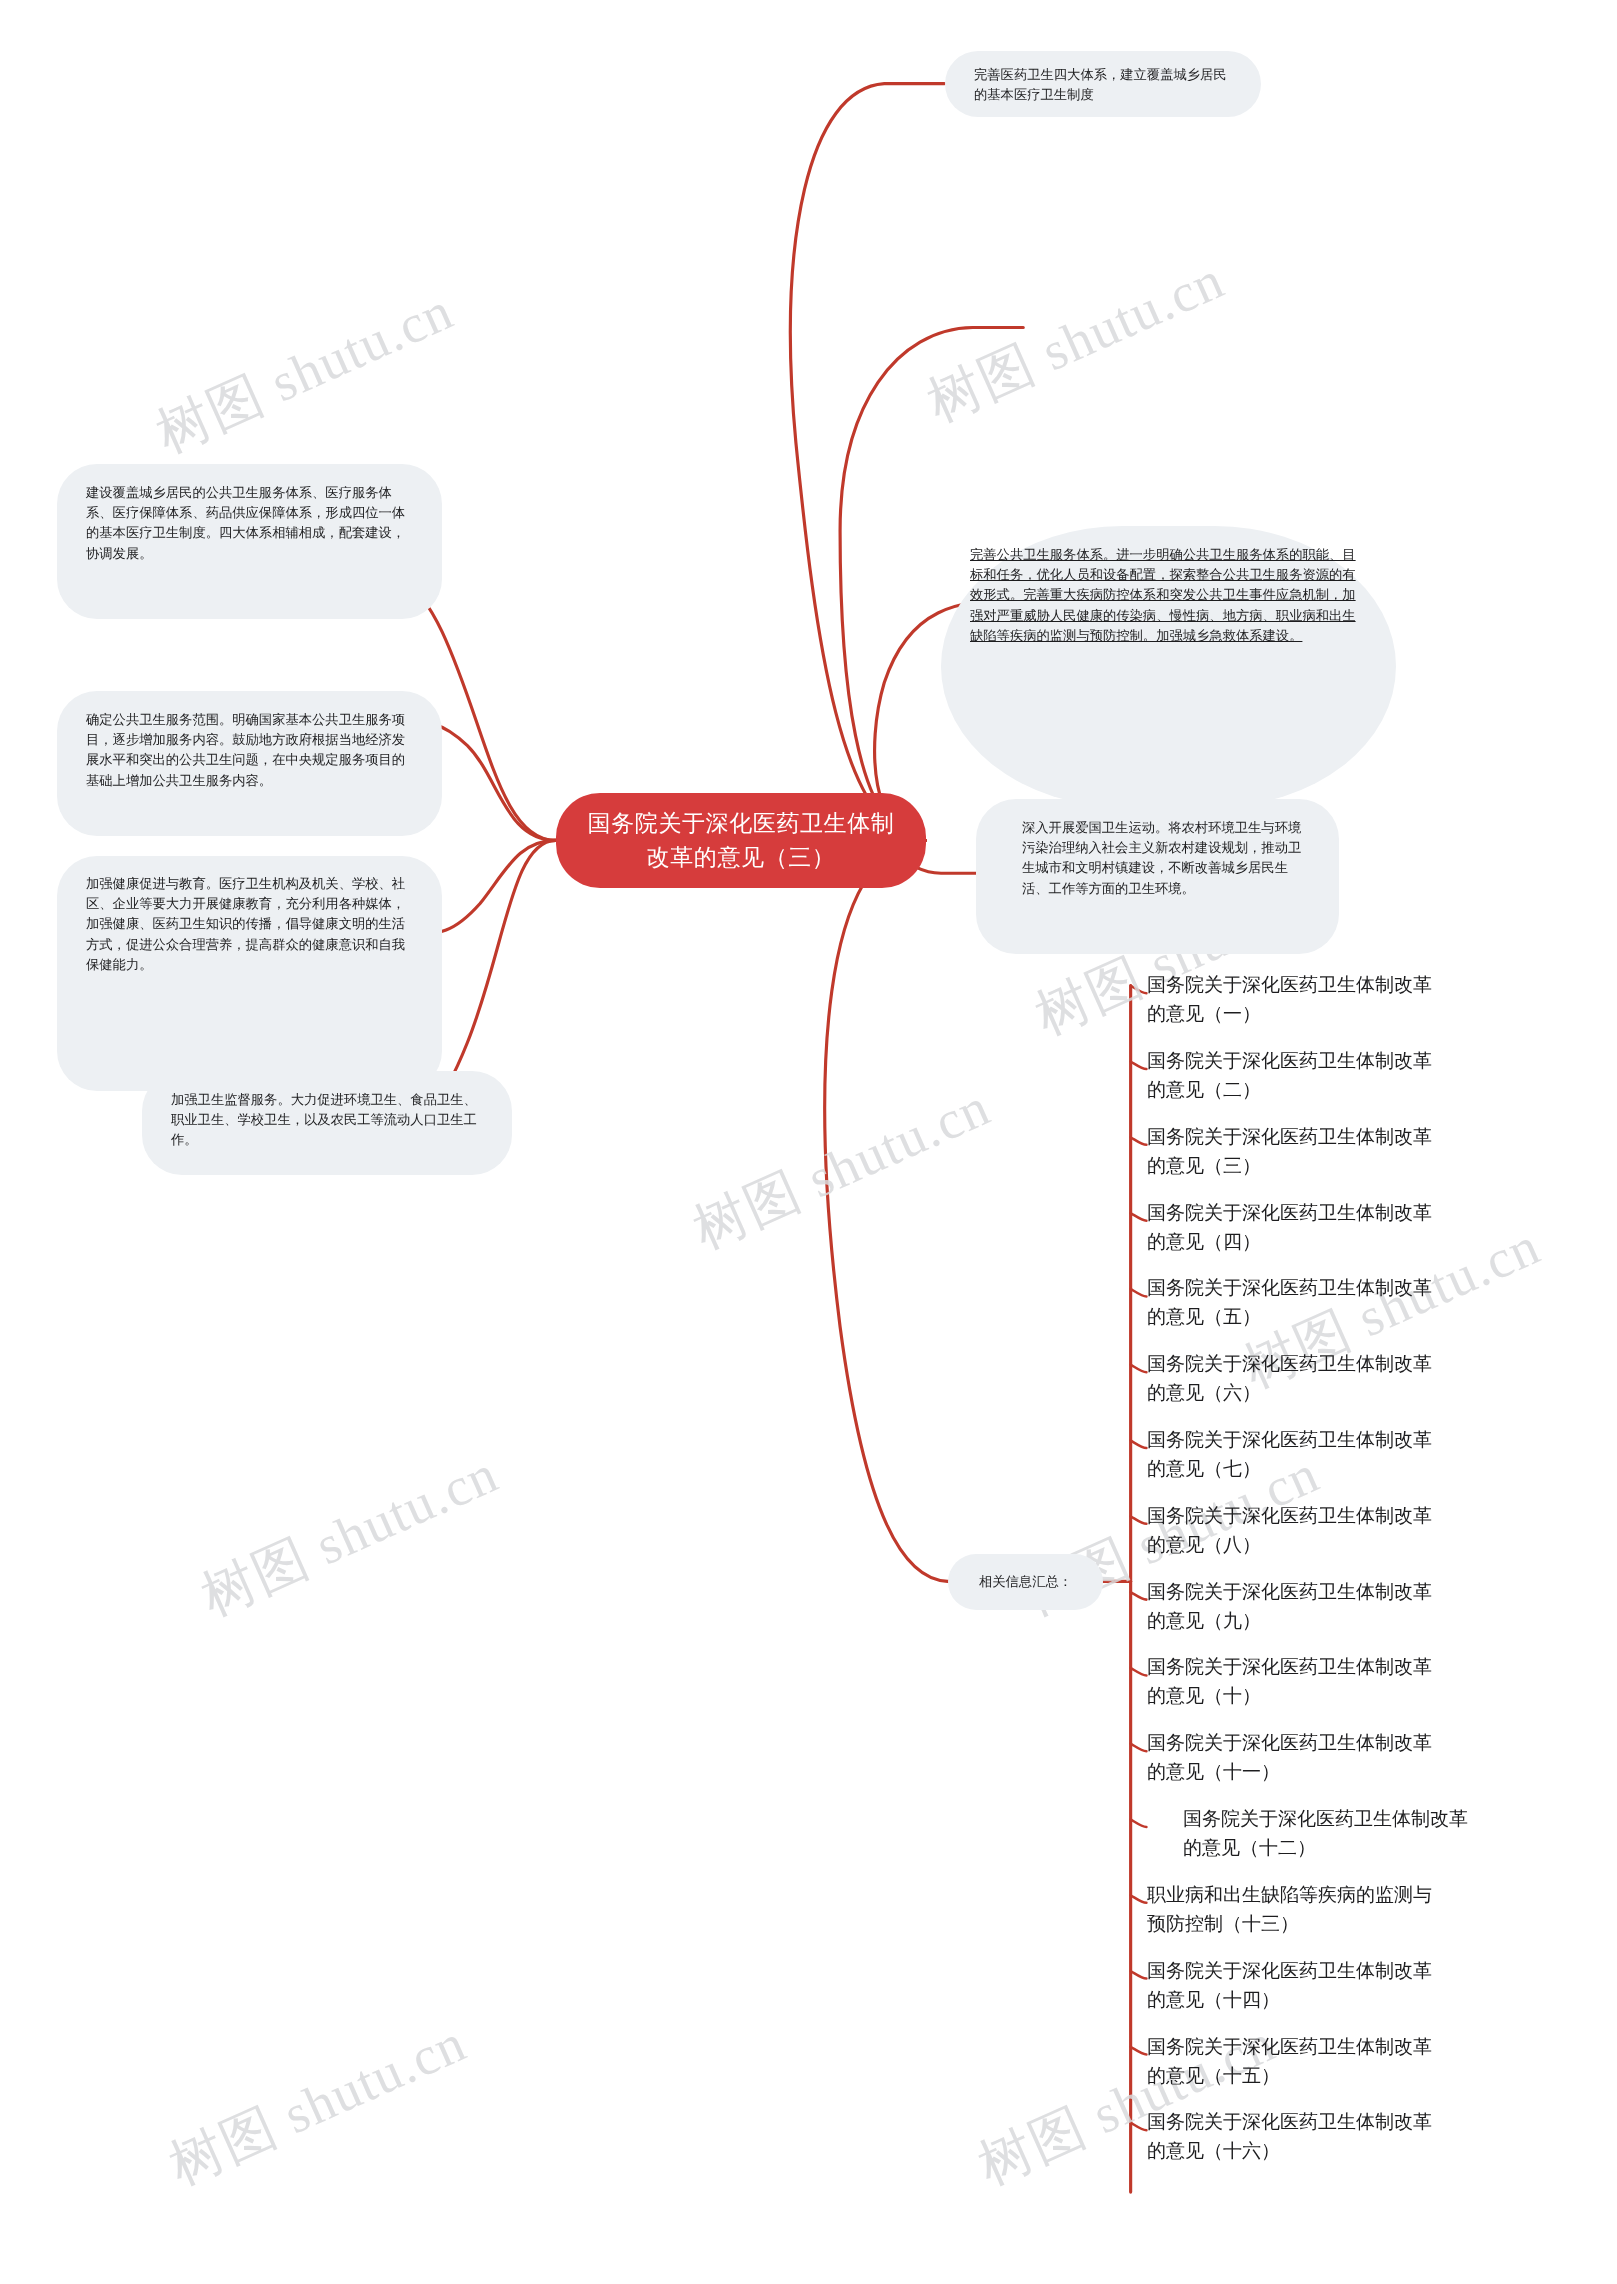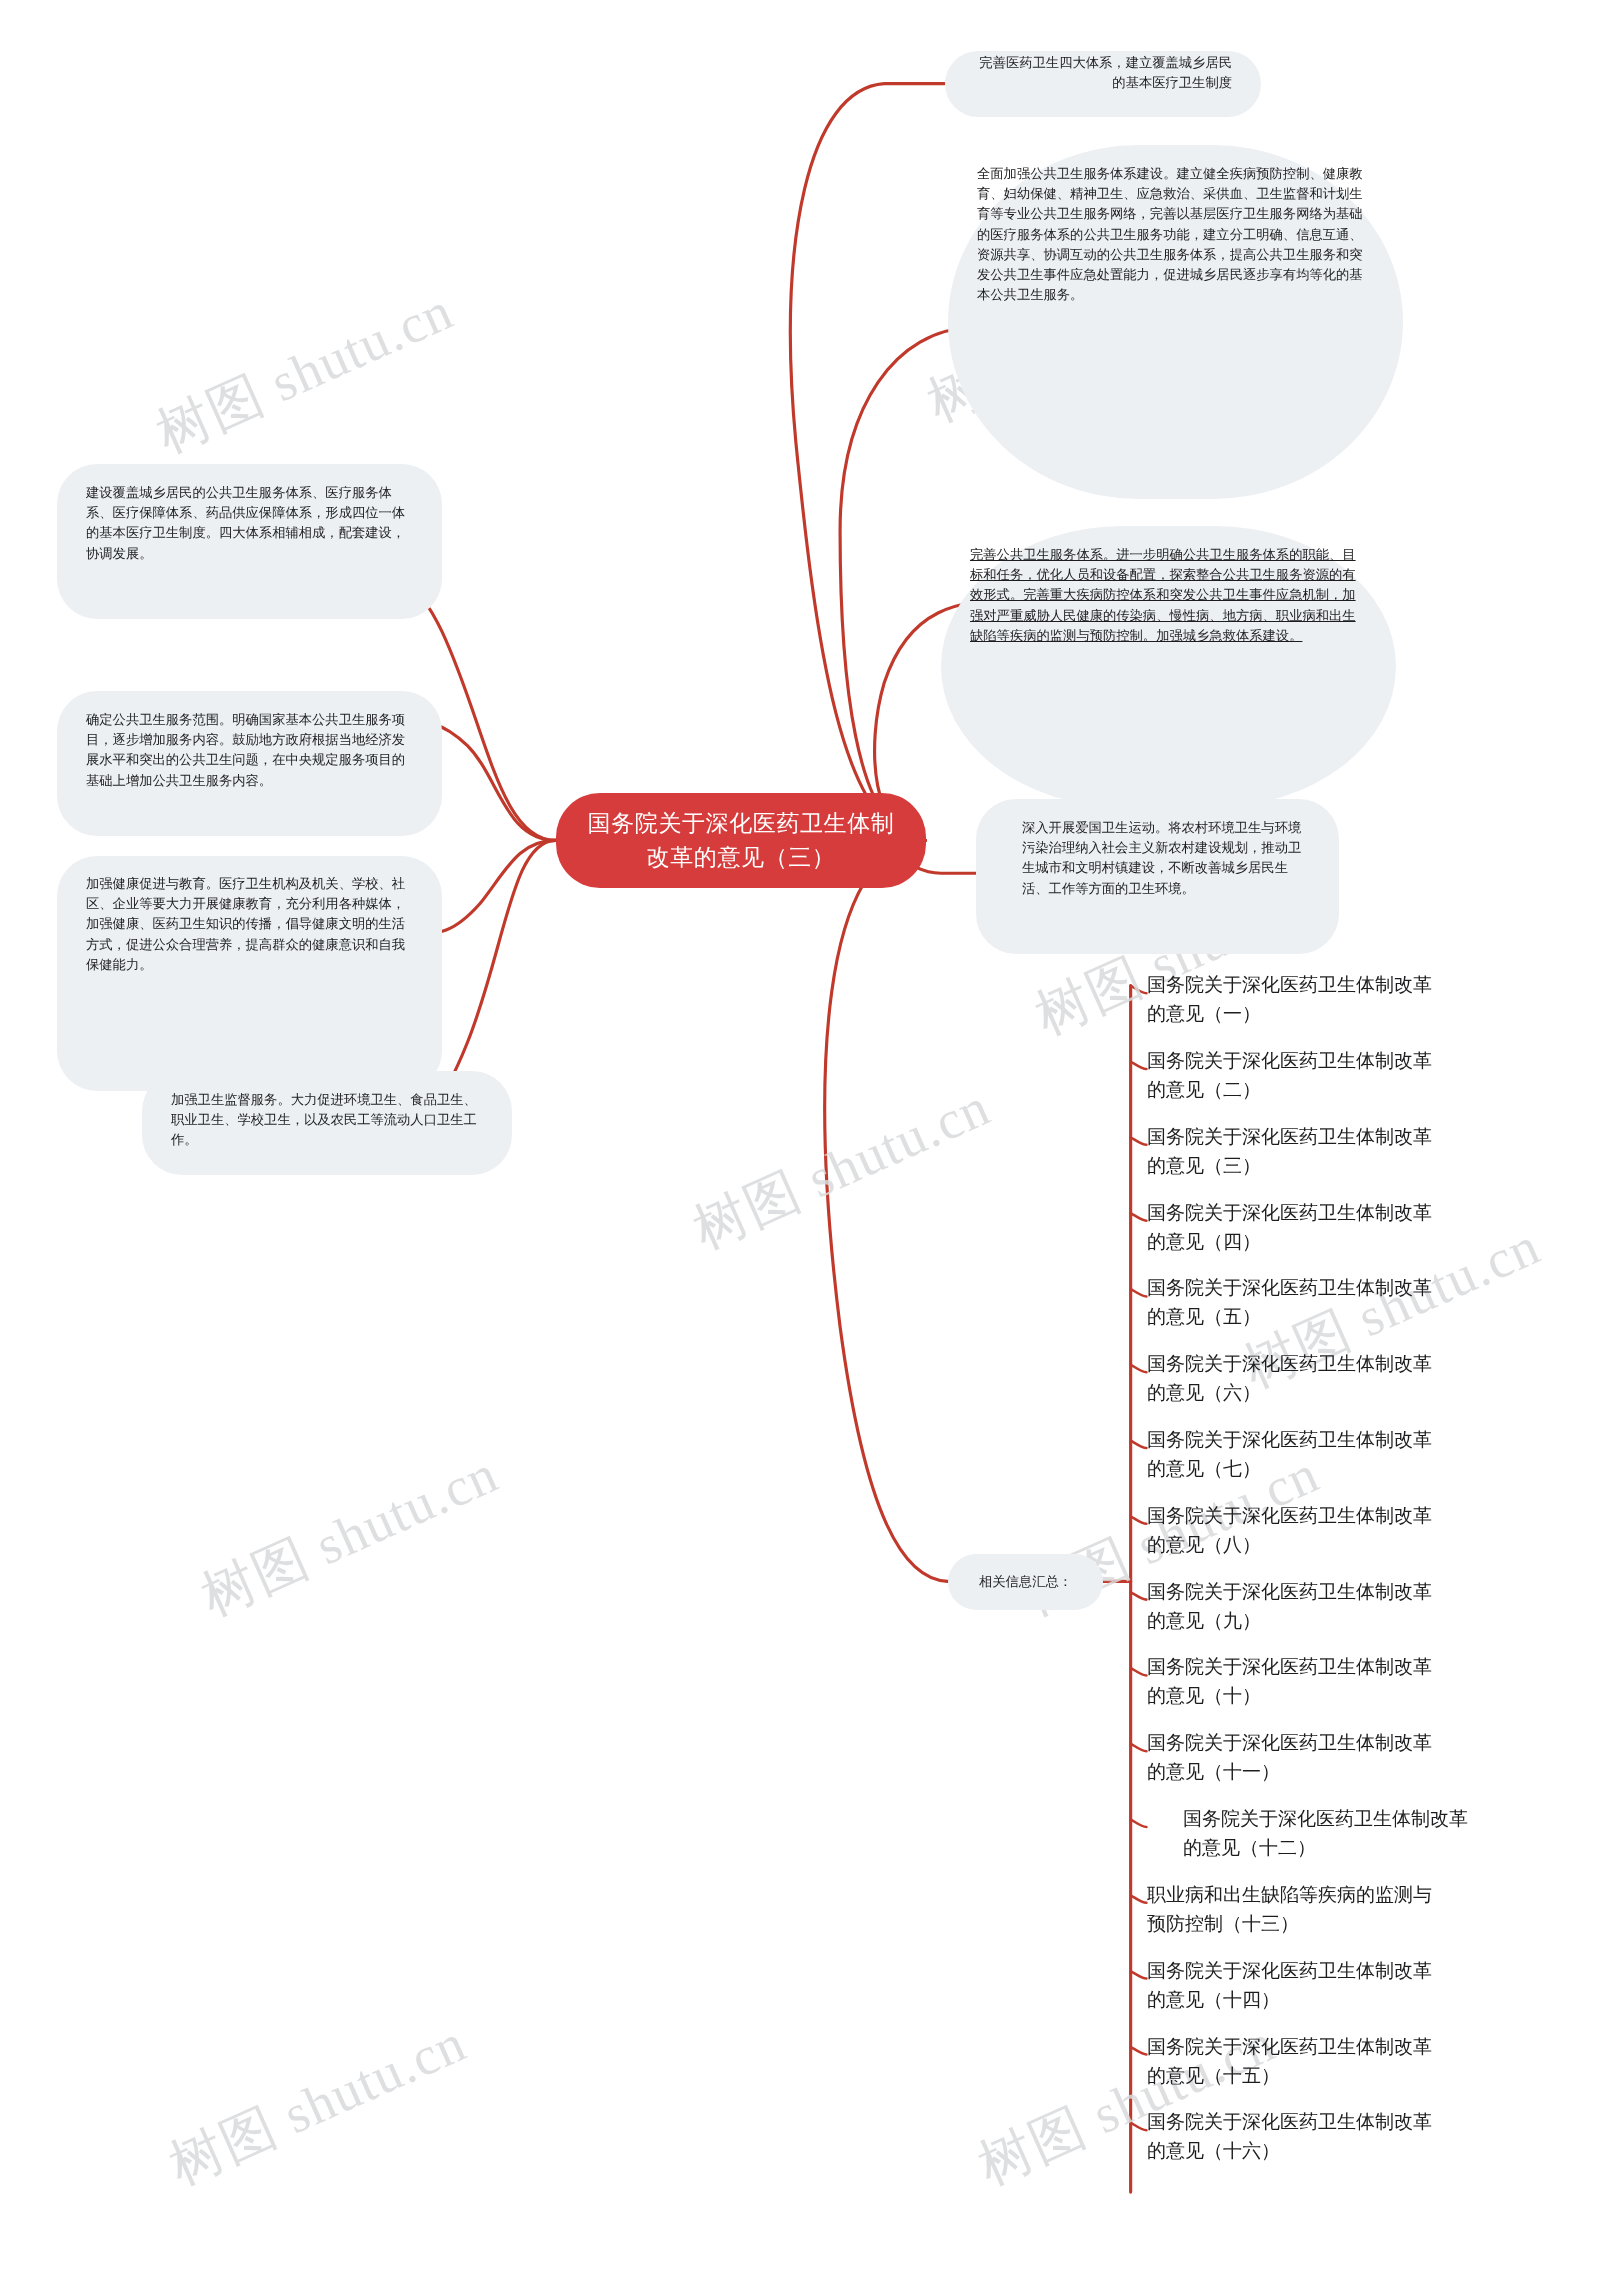--- a/index.html
+++ b/index.html
@@ -52,21 +52,21 @@
     box-sizing: border-box;
   }
   .bubble {
     background: #edf0f3;
     border-radius: 40px;
     color: #1d1d1f;
     line-height: 1.52;
     box-sizing: border-box;
   }
   .bubble.pad-lg { padding: 19px 29px; }
-  .bubble.pad-sm { padding: 2px 29px; text-align: right; }
+  .bubble.pad-sm { padding: 14px 29px; }
 
   #root-node {
     position: absolute;
     z-index: 20;
     background: #d63c3c;
     border-radius: 44px;
     color: #ffffff;
     text-align: center;
     display: flex;
     align-items: center;
@@ -159,23 +159,20 @@
   </div>
 
   <div class="node bubble pad-lg s-sm" style="left:142px; top:1071px; width:370px; height:104px;">
     <span>加强卫生监督服务。大力促进环境卫生、食品卫生、职业卫生、学校卫生，以及农民工等流动人口卫生工作。</span>
   </div>
 
   <div class="node bubble pad-sm s-sm" style="left:945px; top:51px; width:316px; height:66px;">
     <span>完善医药卫生四大体系，建立覆盖城乡居民的基本医疗卫生制度</span>
   </div>
 
-  <div class="node bubble pad-lg s-sm" style="left:948px; top:145px; width:455px; height:354px; border-radius:190px/177px;">
-    <span>全面加强公共卫生服务体系建设。建立健全疾病预防控制、健康教育、妇幼保健、精神卫生、应急救治、采供血、卫生监督和计划生育等专业公共卫生服务网络，完善以基层医疗卫生服务网络为基础的医疗服务体系的公共卫生服务功能，建立分工明确、信息互通、资源共享、协调互动的公共卫生服务体系，提高公共卫生服务和突发公共卫生事件应急处置能力，促进城乡居民逐步享有均等化的基本公共卫生服务。</span>
-  </div>
 
   <div class="node bubble pad-lg s-sm" style="left:941px; top:526px; width:455px; height:281px; border-radius:183px/142px;text-decoration:underline;">
     <span>完善公共卫生服务体系。进一步明确公共卫生服务体系的职能、目标和任务，优化人员和设备配置，探索整合公共卫生服务资源的有效形式。完善重大疾病防控体系和突发公共卫生事件应急机制，加强对严重威胁人民健康的传染病、慢性病、地方病、职业病和出生缺陷等疾病的监测与预防控制。加强城乡急救体系建设。</span>
   </div>
 
   <div class="node bubble pad-lg s-sm" style="left:976px; top:799px; width:363px; height:155px;padding-left:46px;">
     <span>深入开展爱国卫生运动。将农村环境卫生与环境污染治理纳入社会主义新农村建设规划，推动卫生城市和文明村镇建设，不断改善城乡居民生活、工作等方面的卫生环境。</span>
   </div>
 
   <div class="node bubble pad-sm s-sm" style="left:948px; top:1554px; width:155px; height:56px; display:flex; align-items:center; justify-content:center;">

